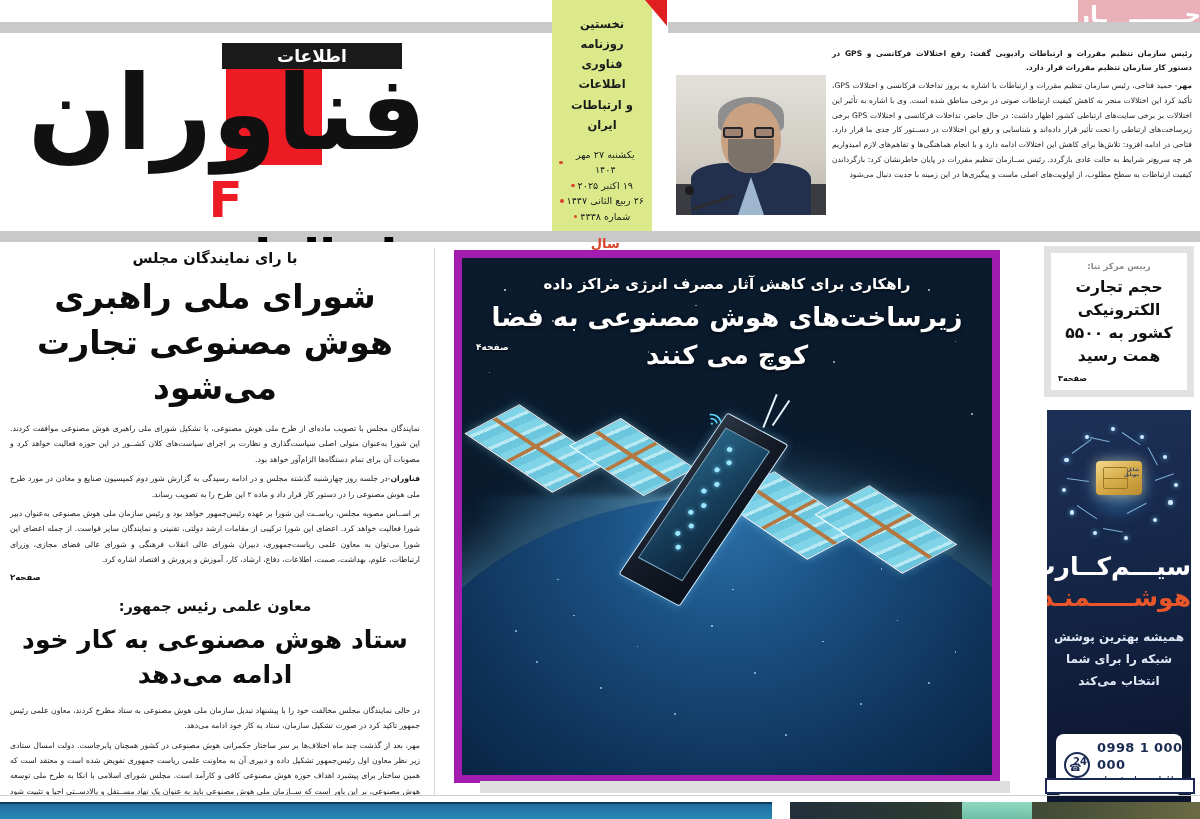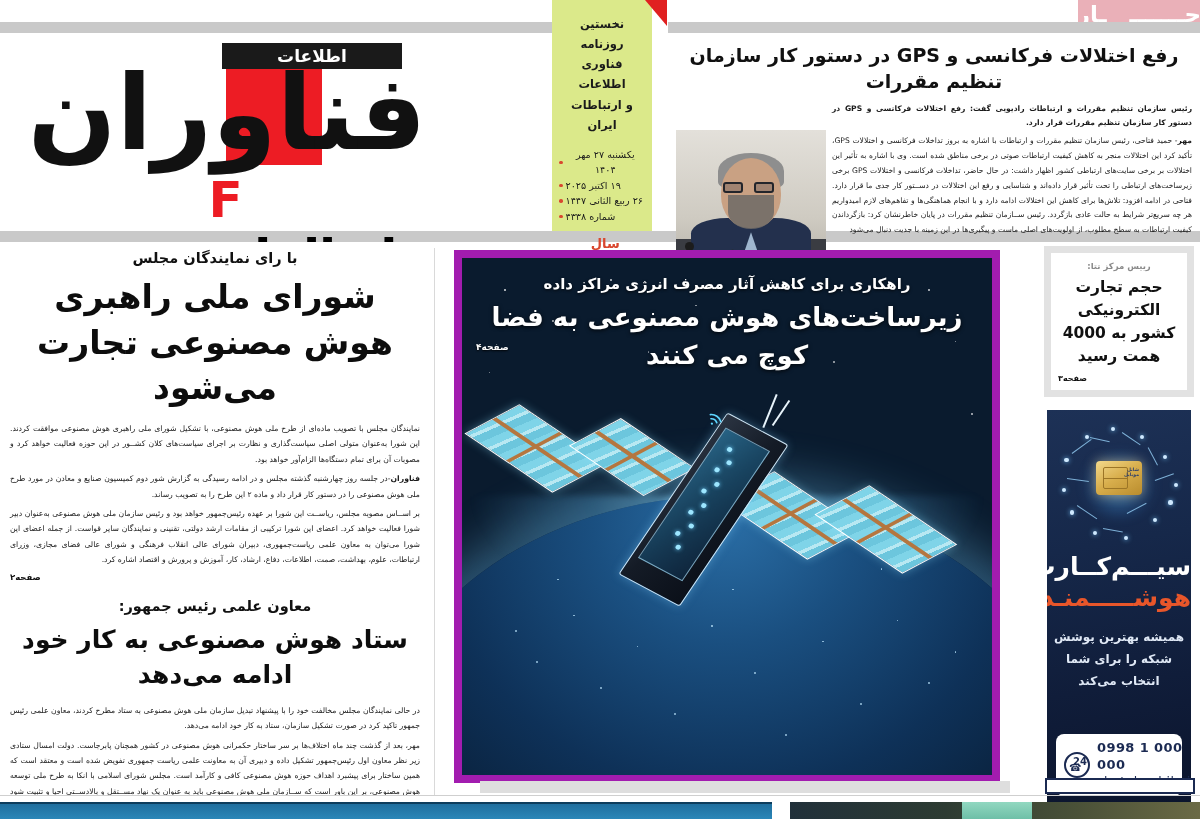--- a/index.html
+++ b/index.html
@@ -89,21 +89,21 @@
     position: absolute; top: 0; left: 552px;
     width: 100px; height: 231px;
     background: #dbe98a;
     padding: 14px 7px 8px 7px;
     text-align: center;
   }
   .info-title { color: #1a1a1a; font-size: 11.5px; line-height: 1.75; font-weight: 600; }
   .info-dates { margin-top: 12px; }
   .info-dates .d-row {
     font-size: 9.6px; color: #1a1a1a; line-height: 1.62;
-    display: flex; align-items: center; justify-content: flex-end; gap: 3px;
+    display: flex; align-items: center; justify-content: center; gap: 3px;
   }
   .bullet-dot {
     display: inline-block; width: 3.5px; height: 3.5px; border-radius: 50%;
     background: #d9472f; flex: 0 0 auto;
   }
   .info-year {
     margin-top: 12px; font-size: 13px; font-weight: bold; color: #d9472f;
     display: flex; align-items: center; justify-content: center; gap: 3px;
   }
   .price-box {
@@ -504,21 +504,20 @@
         <span class="bullet-dot"></span>
     </div>
     <div class="price-box">
       <div class="pg">۴ صفحه رنگی</div>
       <div class="pr">۵۰۰۰ تومان</div>
     </div>
   </div>
   <div class="red-flag"></div>
 
   <div class="lead-article">
-    <div class="lead-headline">رفع اختلالات فرکانسی و GPS در دستور کار سازمان تنظیم مقررات</div>
     <div class="lead-body-wrap">
       <div class="lead-text">
         <div class="lead-lede">رئیس سازمان تنظیم مقررات و ارتباطات رادیویی گفت: رفع اختلالات فرکانسی و GPS در دستور کار سازمان تنظیم مقررات قرار دارد.</div>
         <div class="lead-para">
           <span class="src">مهر</span><span>- حمید فتاحی، رئیس سازمان تنظیم مقررات و ارتباطات با اشاره به بروز تداخلات فرکانسی و اختلالات GPS، تأکید کرد این اختلالات منجر به کاهش کیفیت ارتباطات صوتی در برخی مناطق شده است. وی با اشاره به تأثیر این اختلالات بر برخی سایت‌های ارتباطی کشور اظهار داشت: در حال حاضر، تداخلات فرکانسی و اختلالات GPS برخی زیرساخت‌های ارتباطی را تحت تأثیر قرار داده‌اند و شناسایی و رفع این اختلالات در دســتور کار جدی ما قرار دارد. فتاحی در ادامه افزود: تلاش‌ها برای کاهش این اختلالات ادامه دارد و با انجام هماهنگی‌ها و تفاهم‌های لازم امیدواریم هر چه سریع‌تر شرایط به حالت عادی بازگردد. رئیس ســازمان تنظیم مقررات در پایان خاطرنشان کرد: بازگرداندن کیفیت ارتباطات به سطح مطلوب، از اولویت‌های اصلی ماست و پیگیری‌ها در این زمینه با جدیت دنبال می‌شود</span>
         </div>
       </div>
       <div class="lead-photo">
         <div class="ph-wall"></div>
         <div class="ph-darkband"></div>
@@ -639,21 +638,21 @@
           <div class="hero-kicker">راهکاری برای کاهش آثار مصرف انرژی مراکز داده</div>
           <div class="hero-title">زیرساخت‌های هوش مصنوعی به فضا کوچ می کنند</div>
         </div>
         <div class="hero-pgref">صفحه۴</div>
       </div>
     </div>
 
     <div class="col-right">
       <div class="side-box">
         <div class="side-kicker">رییس مرکز تتا:</div>
-        <div class="side-head">حجم تجارت الکترونیکی کشور به 4000 همت رسید</div>
+        <div class="side-head">حجم تجارت الکترونیکی کشور به ۵۵۰۰ همت رسید</div>
         <div class="side-pgref">صفحه۳</div>
       </div>
 
       <div class="ad">
         <div class="ad-brain">
           <div class="ad-glow"></div>
           <div class="ad-circ">
             <span class="tr" style="left:14%; top:26%; width:24px; transform:rotate(-36deg);"></span>
             <span class="tr" style="left:28%; top:14%; width:20px; transform:rotate(12deg);"></span>
             <span class="tr" style="left:52%; top:10%; width:22px; transform:rotate(34deg);"></span>

